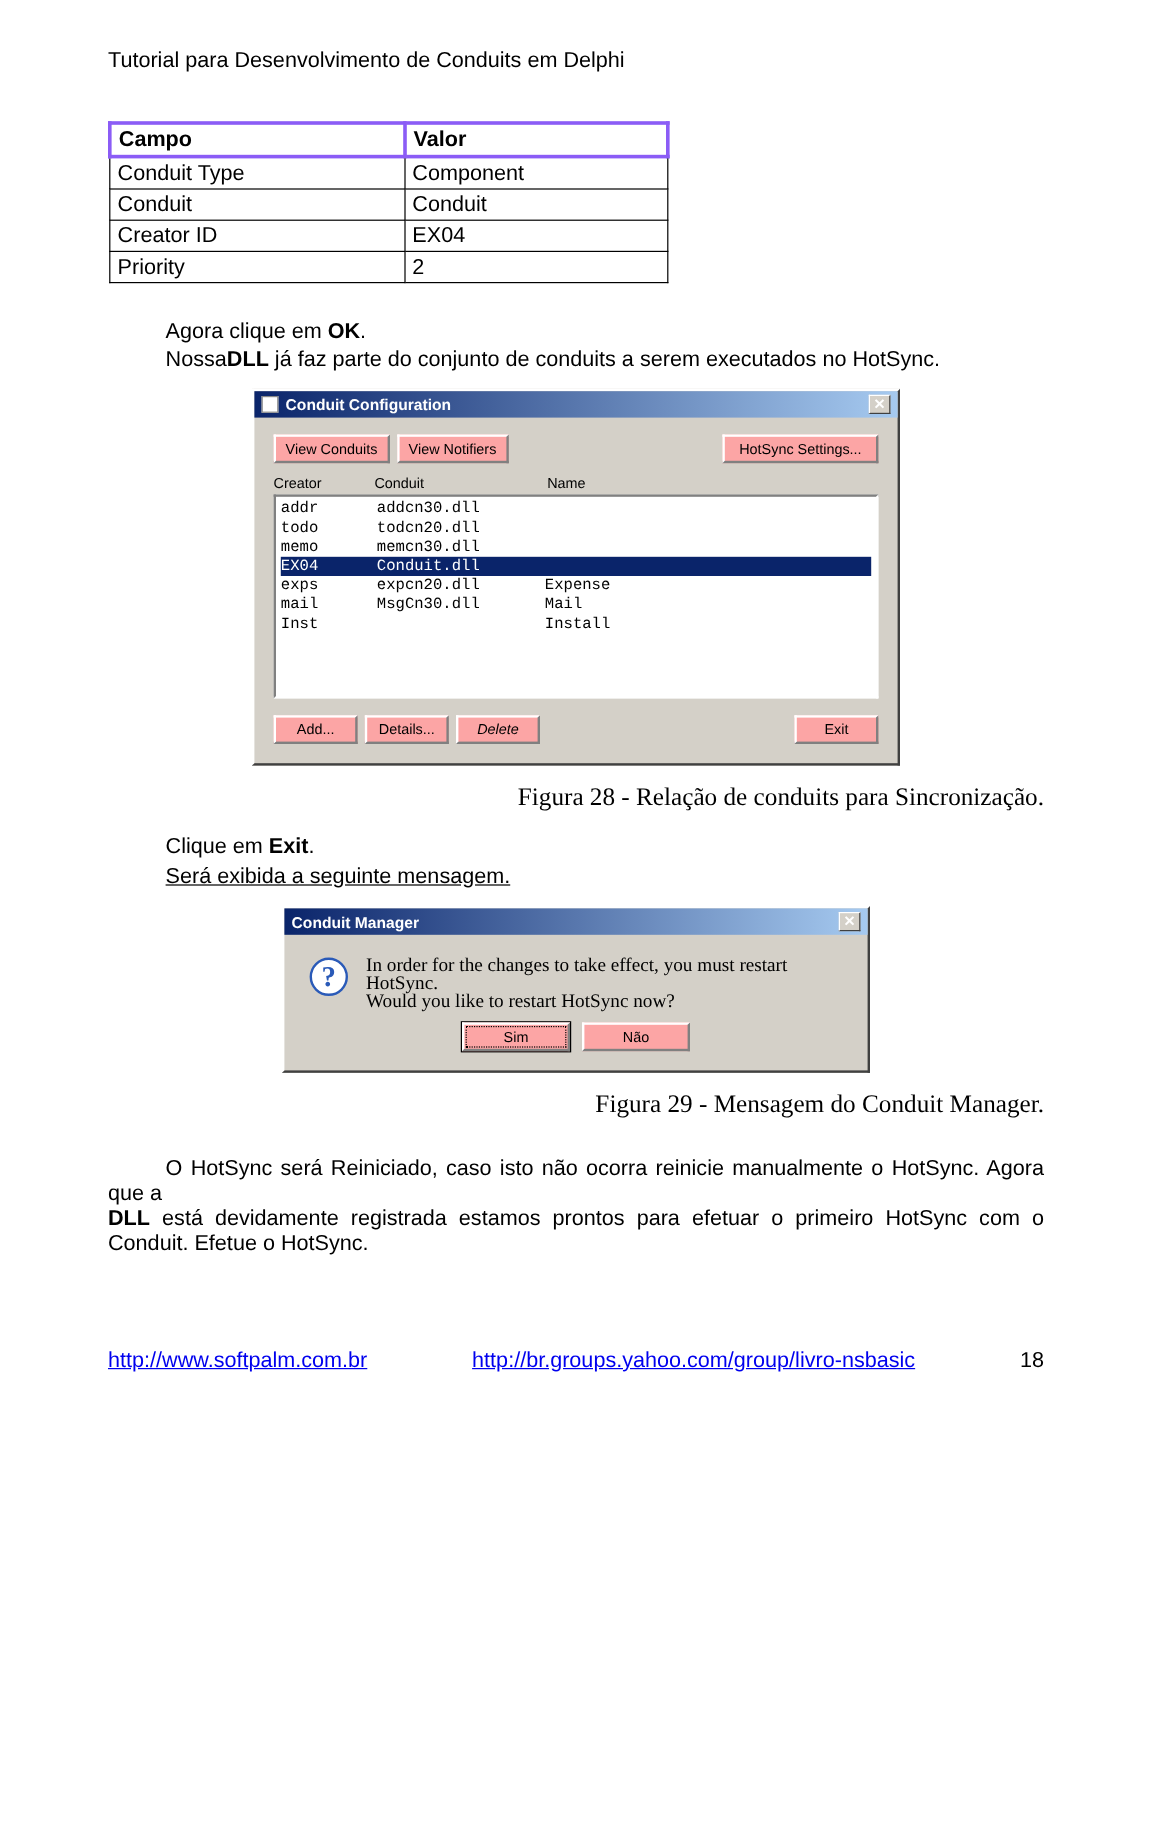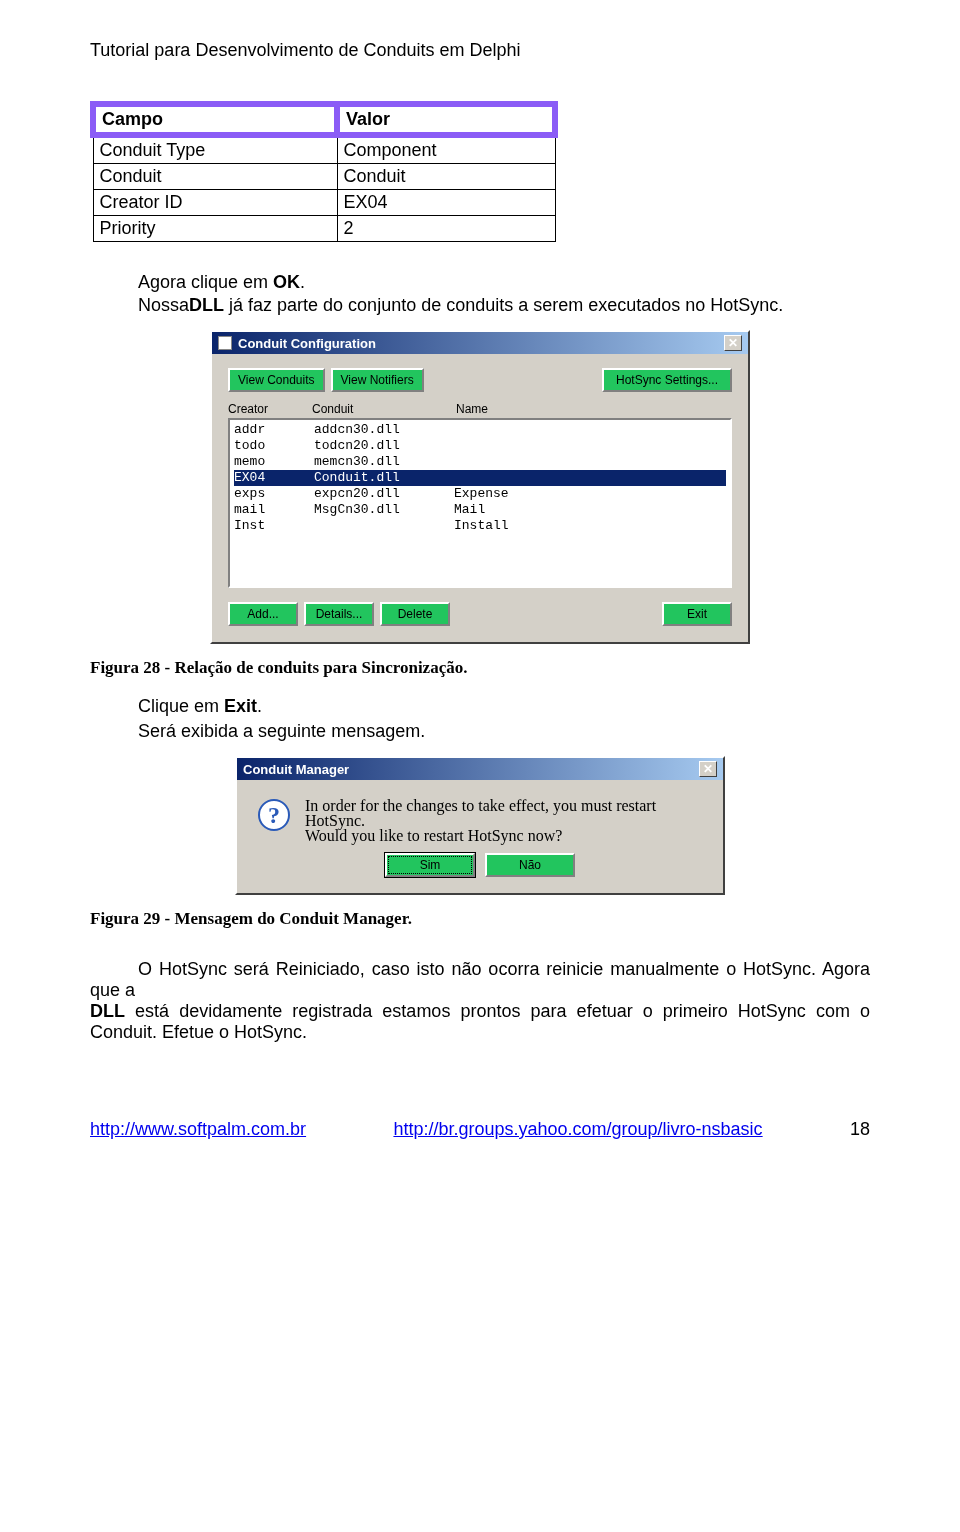--- a/index.html
+++ b/index.html
@@ -21,21 +21,21 @@
   table.simple {
     border-collapse: collapse;
     width: 60%;
     font-size: 18px;
   }
   table.simple td {
     border: 1px solid #000;
     padding: 2px 6px;
   }
   table.simple th {
-    border: 6px solid #8b5cf6;
+    border: 3px solid #8b5cf6;
     padding: 2px 6px;
     text-align: left;
     font-weight: bold;
   }
   .para {
     font-size: 18px;
     margin: 30px 0 12px 0;
     text-align: justify;
   }
   .indent { text-indent: 48px; }
@@ -77,21 +77,21 @@
     font-size: 12px;
     font-family: Arial;
   }
   .win-body { padding: 14px 16px 16px 16px; }
   .btn {
     display: inline-flex;
     align-items: center;
     justify-content: center;
     min-width: 90px;
     height: 24px;
-    background: #22c55e;
+    background: #fca5a5;
     border: 2px solid #fff;
     border-right-color: #808080;
     border-bottom-color: #808080;
     font-size: 12px;
     font-family: Tahoma, Arial, sans-serif;
     padding: 0 8px;
   }
   .btn.focus {
     outline: 1px dotted #000;
     outline-offset: -4px;
@@ -113,24 +113,24 @@
     font-size: 13px;
     line-height: 16px;
     padding: 2px 4px;
   }
   .listbox .row-item { display: flex; }
   .listbox .row-item span:nth-child(1){ width: 80px; }
   .listbox .row-item span:nth-child(2){ width: 140px; }
   .listbox .sel { background: #0a246a; color: #fff; }
 
   .caption {
-    text-align: left;
+    text-align: right;
     font-family: "Times New Roman", Times, serif;
-    font-weight: bold;
-    font-size: 17px;
+    font-weight: normal;
+    font-size: 21px;
     margin: 14px 0 18px 0;
   }
 
   .msgbox-body {
     display: flex;
     gap: 14px;
     padding: 18px 20px 10px 20px;
   }
   .q-icon {
     width: 34px; height: 34px; flex-shrink: 0;
@@ -243,33 +243,33 @@
             <span>Inst</span>
             <span></span>
             <span>Install</span>
           </div>
       </div>
 
       <div class="row space" style="margin-top:14px;">
         <div class="row">
           <span class="btn underline-first" style="min-width:70px;">Add...</span>
           <span class="btn underline-first" style="min-width:70px;">Details...</span>
-          <span class="btn underline-first" style="min-width:70px;">Delete</span>
+          <span class="btn underline-first" style="min-width:70px;font-style:italic;">Delete</span>
         </div>
         <span class="btn underline-first" style="min-width:70px;">Exit</span>
       </div>
     </div>
   </div>
 
   <div class="caption">Figura 28 - Relação de conduits para Sincronização.</div>
 
   <p class="para indent" style="margin-top:4px;">
     <span>Clique em </span><b>Exit</b><span>.</span>
   </p>
-  <p class="para indent" style="margin-top:-8px;">Será exibida a seguinte mensagem.</p>
+  <p class="para indent" style="margin-top:-8px;text-decoration:underline;">Será exibida a seguinte mensagem.</p>
 
   <div class="win" style="width:490px;">
     <div class="win-title">
       <span>Conduit Manager</span>
       <span class="spacer"></span>
       <span class="win-close">✕</span>
     </div>
     <div class="msgbox-body">
       <span class="q-icon">
         <svg viewBox="0 0 34 34" width="34" height="34">

